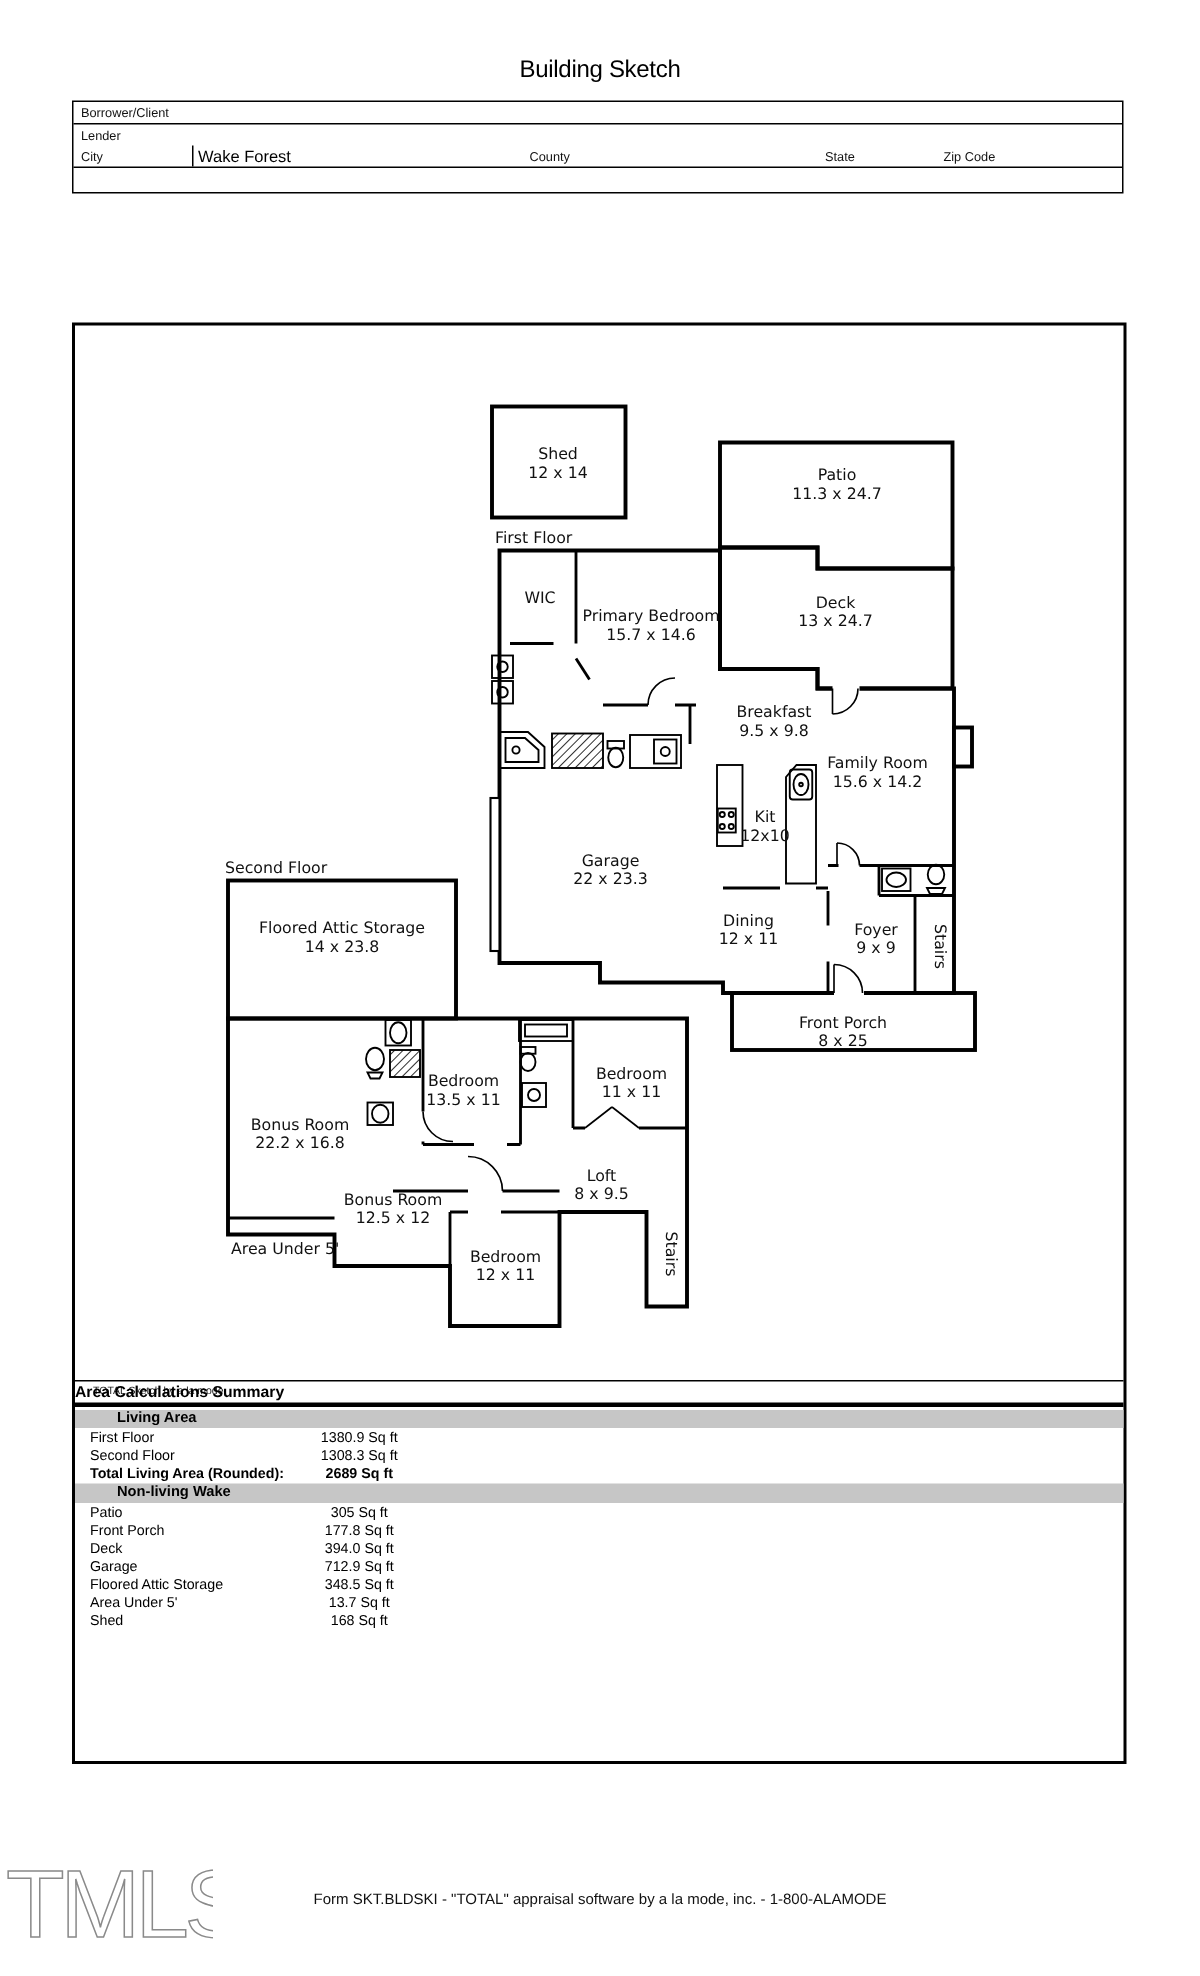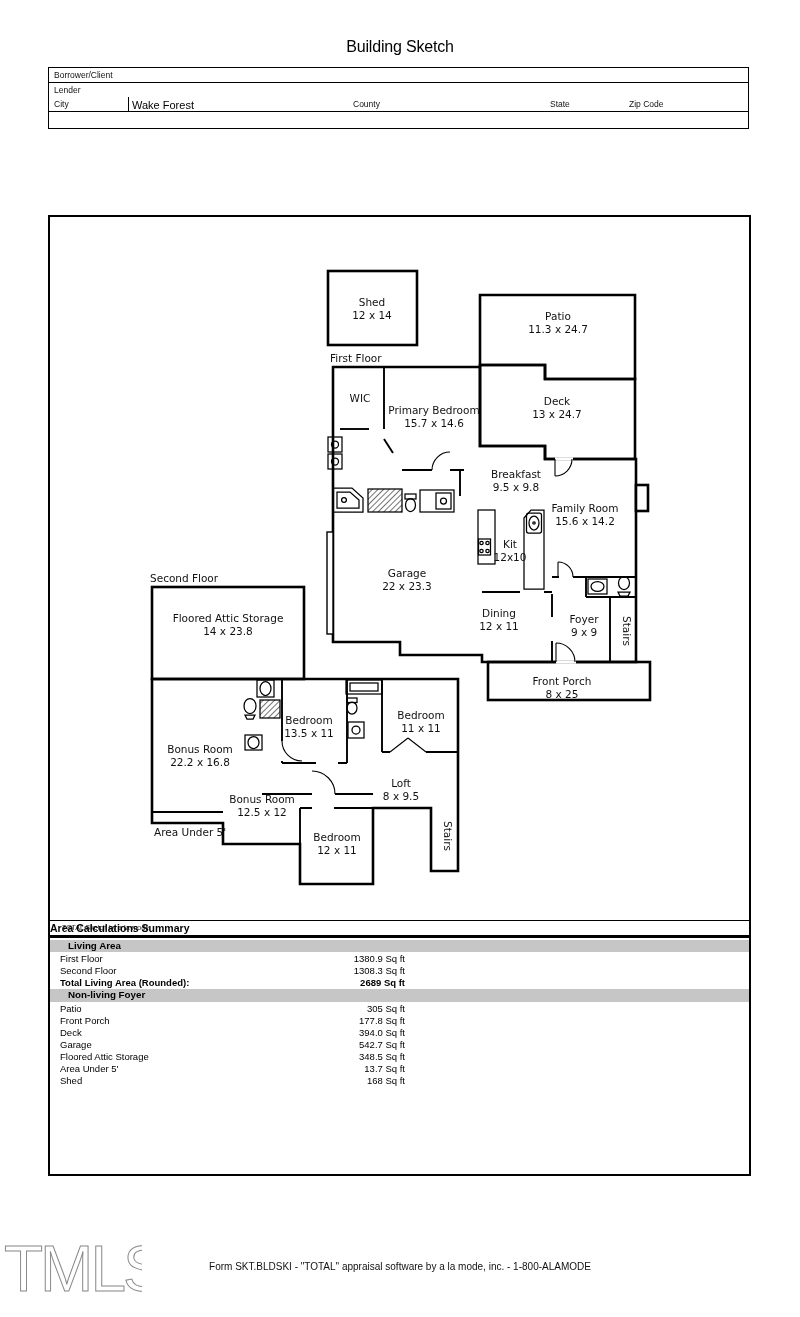--- a/index.html
+++ b/index.html
@@ -21,24 +21,24 @@
               border:2px solid #000;box-sizing:content-box;background:#fff;}
   .plan{position:absolute;left:0;top:0;}
   
   .summary{position:absolute;left:0;top:703px;width:699px;border-top:1px solid #000;}
   .sum-head{position:relative;height:14px;border-bottom:3px solid #000;}
   .watermark{position:absolute;left:12px;top:3px;font-size:7px;color:#222;}
   .sum-title{position:absolute;left:0;width:100%;text-align:left;top:1px;
              font-size:10.5px;font-weight:bold;}
   .sum-rows{padding-top:2px;}
   .sec-bar{height:12.2px;line-height:12.2px;font-size:9.8px;font-weight:bold;
-           padding-left:18px;margin-bottom:1px;}
+           padding-left:28px;margin-bottom:1px;}
   .sum-row{position:relative;height:12.1px;line-height:12.1px;font-size:9.5px;}
   .sum-row .lab{position:absolute;left:10px;}
-  .sum-row .val{position:absolute;left:0;width:355px;text-align:right;}
+  .sum-row .val{position:absolute;left:12px;width:355px;text-align:center;}
   .sum-row.bold{font-weight:bold;}
   
   .tmls{position:absolute;left:2px;top:1233px;}
   .footer-text{position:absolute;top:1261px;left:0;width:100%;text-align:center;
                font-size:10px;color:#111;}
   
   .walls{stroke:#000;stroke-width:2.6;fill:none;stroke-linecap:square;}
   .inner{stroke:#000;stroke-width:1.9;fill:none;stroke-linecap:butt;}
   .gaps{stroke:#fff;stroke-width:3.4;fill:none;stroke-linecap:butt;}
   .doors{stroke:#000;stroke-width:1.1;fill:none;}
@@ -283,36 +283,36 @@
             <span class="val">1380.9 Sq ft</span>
           </div>
           <div class="sum-row">
             <span class="lab">Second Floor</span>
             <span class="val">1308.3 Sq ft</span>
           </div>
           <div class="sum-row bold">
             <span class="lab">Total Living Area (Rounded):</span>
             <span class="val">2689 Sq ft</span>
           </div>
-          <div class="sec-bar" style="background: rgb(198, 198, 198);">Non-living Foyer</div>
+          <div class="sec-bar" style="background: rgb(198, 198, 198);">Non-living Wake</div>
           <div class="sum-row">
             <span class="lab">Patio</span>
             <span class="val">305 Sq ft</span>
           </div>
           <div class="sum-row">
             <span class="lab">Front Porch</span>
             <span class="val">177.8 Sq ft</span>
           </div>
           <div class="sum-row">
             <span class="lab">Deck</span>
             <span class="val">394.0 Sq ft</span>
           </div>
           <div class="sum-row">
             <span class="lab">Garage</span>
-            <span class="val">542.7 Sq ft</span>
+            <span class="val">712.9 Sq ft</span>
           </div>
           <div class="sum-row">
             <span class="lab">Floored Attic Storage</span>
             <span class="val">348.5 Sq ft</span>
           </div>
           <div class="sum-row">
             <span class="lab">Area Under 5'</span>
             <span class="val">13.7 Sq ft</span>
           </div>
           <div class="sum-row">

